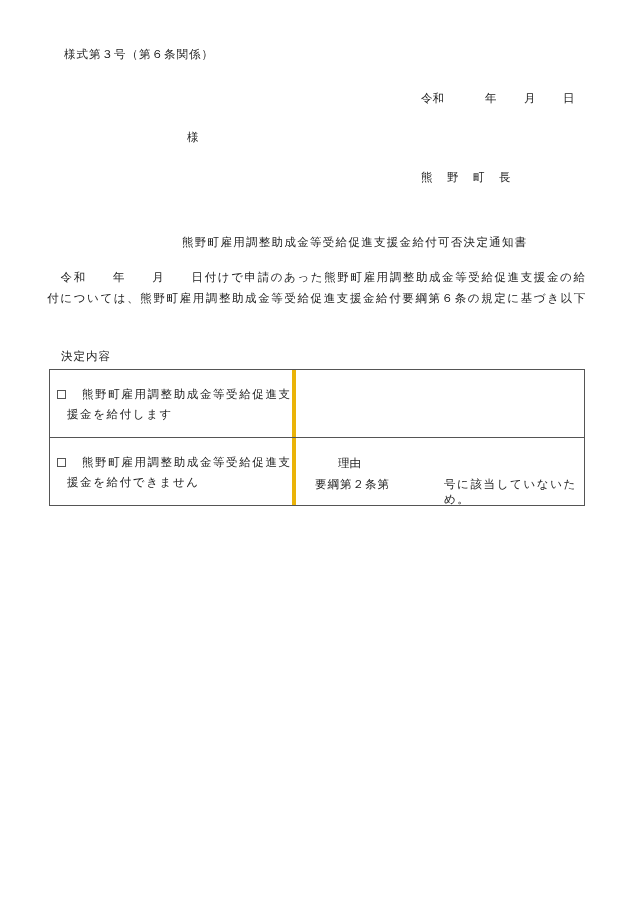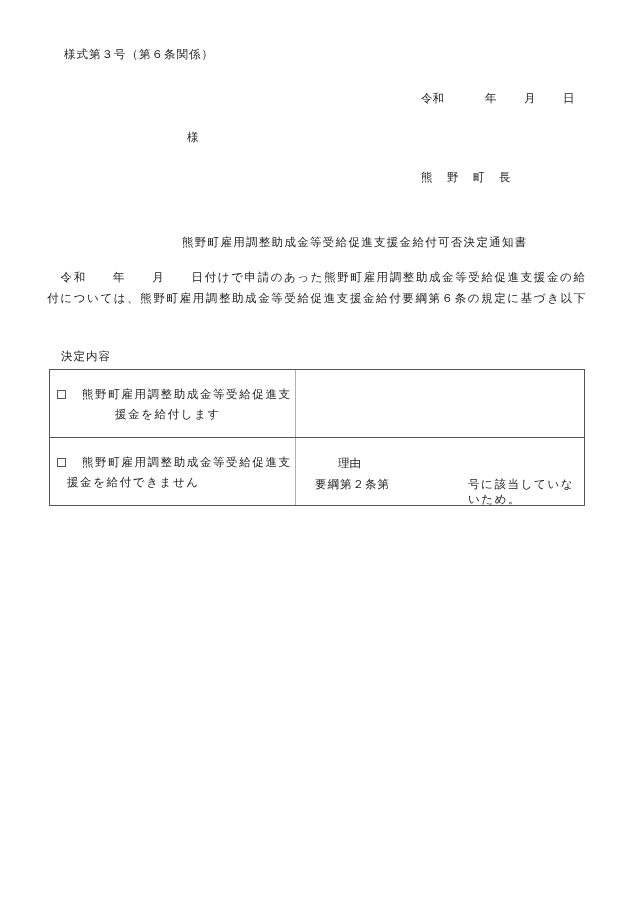--- a/index.html
+++ b/index.html
@@ -39,48 +39,48 @@
       box-sizing: border-box;
     }
     .row {
       position: absolute; left: 0; width: 100%;
       box-sizing: border-box;
     }
     .row-1 { top: 0; height: 68px; border-bottom: 1px solid #555555; }
     .row-2 { top: 68px; height: 67px; }
     .cell-left {
       position: absolute; left: 0; top: 0; width: 246px; height: 100%;
-      border-right: 1px solid #eab308; box-sizing: border-box; text-align: right;
+      border-right: 4px solid #eab308; box-sizing: border-box; text-align: right;
     }
     .cell-right {
       position: absolute; left: 246px; top: 0; right: 0; height: 100%;
     }
     .checkbox {
       position: absolute; left: 7px; width: 9px; height: 9px;
       border: 1px solid #555555; box-sizing: border-box; background: #fff;
     }
     .opt-line1 { position: absolute; left: 32px; letter-spacing: 1.6px; }
     .opt-line2 { position: absolute; left: 17px; letter-spacing: 1.6px; }
     .r1 .checkbox { top: 20px; }
     .r1 .opt-line1 { top: 17px; }
-    .r1 .opt-line2 { top: 37px; margin-left: 48px; }
+    .r1 .opt-line2 { top: 37px; }
     .r2 .checkbox { top: 20px; }
     .r2 .opt-line1 { top: 17px; }
     .r2 .opt-line2 { top: 37px; }
 
     .amount-label { position: absolute; left: 6px; top: 28px; }
     .amount-kin { position: absolute; left: 58px; top: 28px; }
     .amount-yen { position: absolute; left: 185px; top: 28px; }
     .amount-field {
       position: absolute; left: 76px; top: 24px; width: 100px; height: 18px;
       border: none; background: transparent; outline: none;
     }
     .reason-label { position: absolute; left: 6px; top: 18px; margin-left: 36px; }
     .reason-text-a { position: absolute; left: 19px; top: 39px; letter-spacing: 1px; }
-    .reason-text-b { position: absolute; left: 148px; top: 39px; letter-spacing: 1.6px; margin-left: 24px; }
+    .reason-text-b { position: absolute; left: 148px; top: 39px; letter-spacing: 1.6px; }
     .reason-field {
       position: absolute; left: 104px; top: 35px; width: 40px; height: 18px;
       border: none; background: transparent; outline: none;
     }
   </style>
 </head>
 <body>
 
 <div>
 

